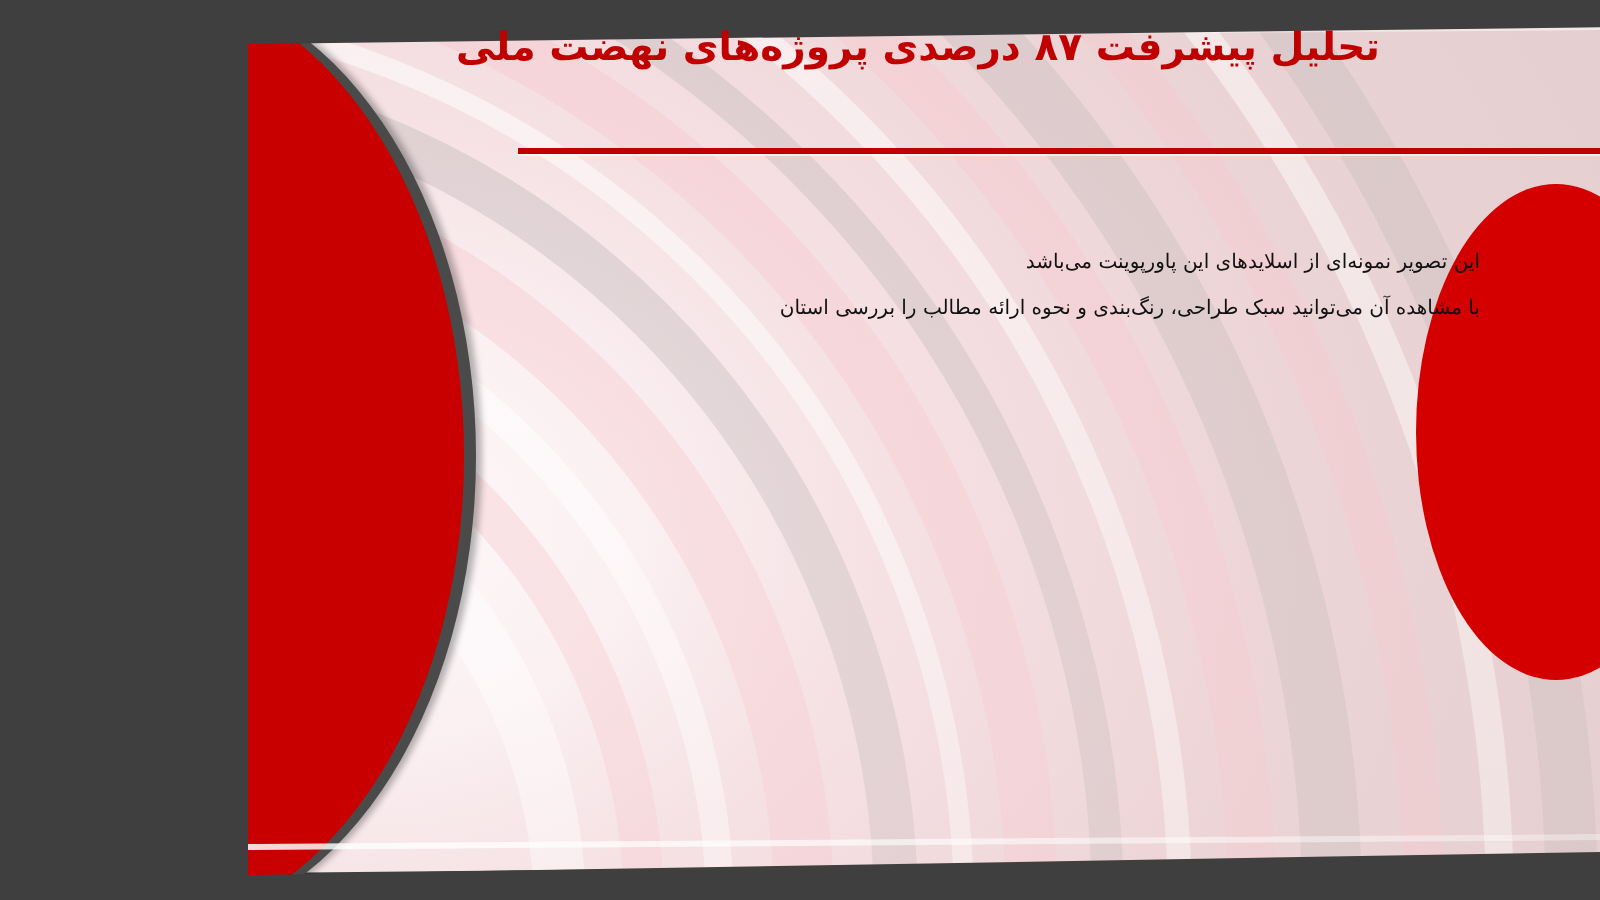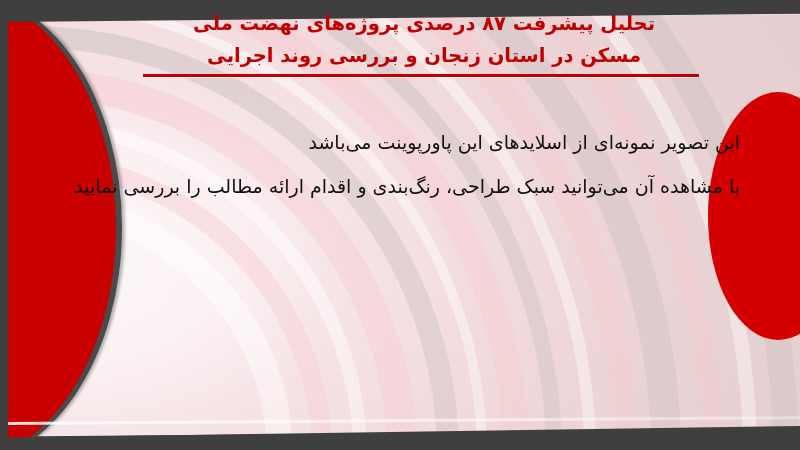--- a/index.html
+++ b/index.html
@@ -3,21 +3,21 @@
 <meta charset="utf-8">
 <title>Slide</title>
 <style>
   html, body {
     margin: 0;
     padding: 0;
     background: #3f3f3f;
   }
   .slide {
     position: relative;
-    width: 792px;
+    width: 676px;
     height: 450px;
     overflow: hidden;
     background: #3f3f3f;
     font-family: "DejaVu Sans", "Liberation Sans", sans-serif;
   }
 
   
   .panel {
     position: absolute;
     inset: 0;
@@ -117,21 +117,21 @@
   .body-block {
     position: absolute;
     top: 120px;
     right: 60px;
     left: 110px;
     text-align: right;
     direction: rtl;
   }
   .body-line {
     color: #111111;
-    font-size: 19px;
+    font-size: 10px;
     font-weight: 400;
     line-height: 2.32;
     white-space: nowrap;
   }
 </style>
 </head>
 <body>
 
 <div class="slide">
 
@@ -179,22 +179,21 @@
   </div>
 
   <div class="edge-top"></div>
   <div class="edge-bottom"></div>
 
   <div class="bar-top"></div>
   <div class="bar-bottom"></div>
 
   <div class="title-block">
     <div class="title-line">تحلیل پیشرفت ۸۷ درصدی پروژه‌های نهضت ملی</div>
-    <div class="title-line">مسکن در استان زنجان و بررسی روند اجرایی</div>
   </div>
   <div class="title-rule"></div>
 
   <div class="body-block">
     <div class="body-line">این تصویر نمونه‌ای از اسلایدهای این پاورپوینت می‌باشد</div>
-    <div class="body-line">با مشاهده آن می‌توانید سبک طراحی، رنگ‌بندی و اقدام ارائه مطالب را بررسی نمایید</div>
+    <div class="body-line">با مشاهده آن می‌توانید سبک طراحی، رنگ‌بندی و نحوه ارائه مطالب را بررسی استان</div>
   </div>
 
 </div>
 
 </body></html>

